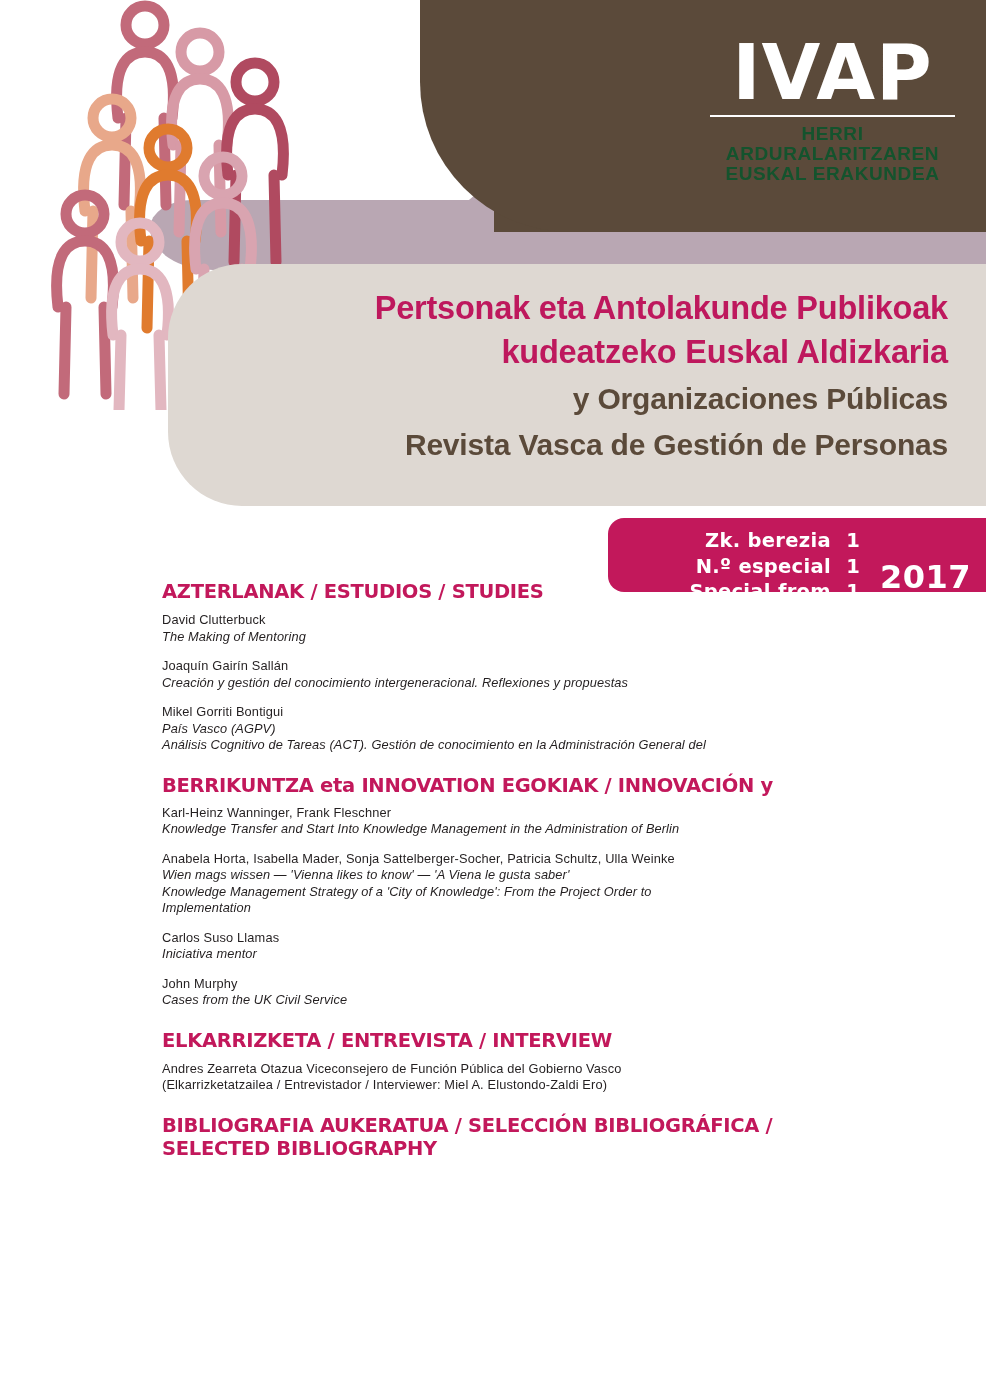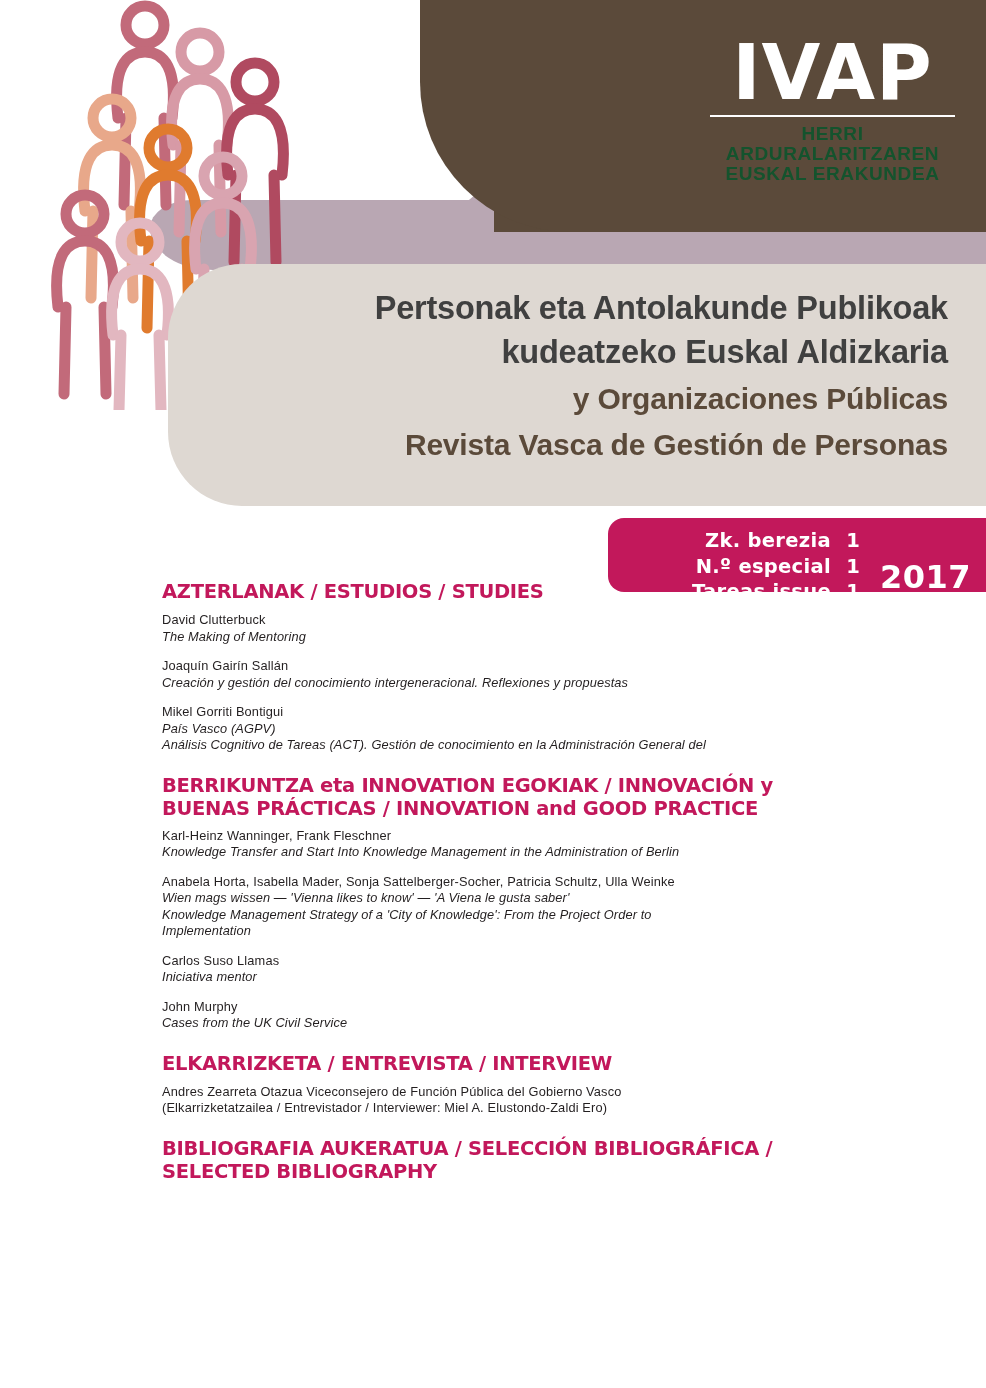--- a/index.html
+++ b/index.html
@@ -165,21 +165,21 @@
   .title-text {
     position: absolute;
     left: 250px;
     top: 286px;
     width: 720px;
     text-align: right;
     padding-right: 22px;
     box-sizing: border-box;
   }
   .title-eu {
-    color: #404040;
+    color: #be185d;
     font-size: 32.5px;
     font-weight: bold;
     line-height: 44px;
     letter-spacing: -0.2px;
   }
   .title-es {
     color: #5b4a3a;
     font-size: 30px;
     font-weight: bold;
     line-height: 43px;
@@ -345,21 +345,21 @@
     <div class="issue-lines">
       <div class="issue-line">
         <span>Zk. berezia</span>
         <span class="num">1</span>
       </div>
       <div class="issue-line">
         <span>N.º especial</span>
         <span class="num">1</span>
       </div>
       <div class="issue-line">
-        <span>Tareas issue</span>
+        <span>Special from</span>
         <span class="num">1</span>
       </div>
     </div>
     <div class="issue-year">2017</div>
   </div>
 
   <div class="toc">
 
     <div>
       <div class="toc-section">AZTERLANAK / ESTUDIOS / STUDIES</div>
@@ -376,21 +376,20 @@
         <div class="entry-title">País Vasco (AGPV)</div>
         <div class="entry-title">Análisis Cognitivo de Tareas (ACT). Gestión de conocimiento en la Administración General del</div>
       </div>
     </div>
 
     <div class="gap-sm"></div>
 
     <div>
       <div class="toc-section tight">
         <div>BERRIKUNTZA eta INNOVATION EGOKIAK / INNOVACIÓN y</div>
-        <div>BUENAS PRÁCTICAS / INNOVATION and GOOD PRACTICE</div>
       </div>
       <div class="entry">
         <div class="entry-authors">Karl-Heinz Wanninger, Frank Fleschner</div>
         <div class="entry-title">Knowledge Transfer and Start Into Knowledge Management in the Administration of Berlin</div>
       </div>
       <div class="entry">
         <div class="entry-authors">Anabela Horta, Isabella Mader, Sonja Sattelberger-Socher, Patricia Schultz, Ulla Weinke</div>
         <div class="entry-title">Wien mags wissen — 'Vienna likes to know' — 'A Viena le gusta saber'</div>
         <div class="entry-title">Knowledge Management Strategy of a 'City of Knowledge': From the Project Order to</div>
         <div class="entry-title">Implementation</div>

